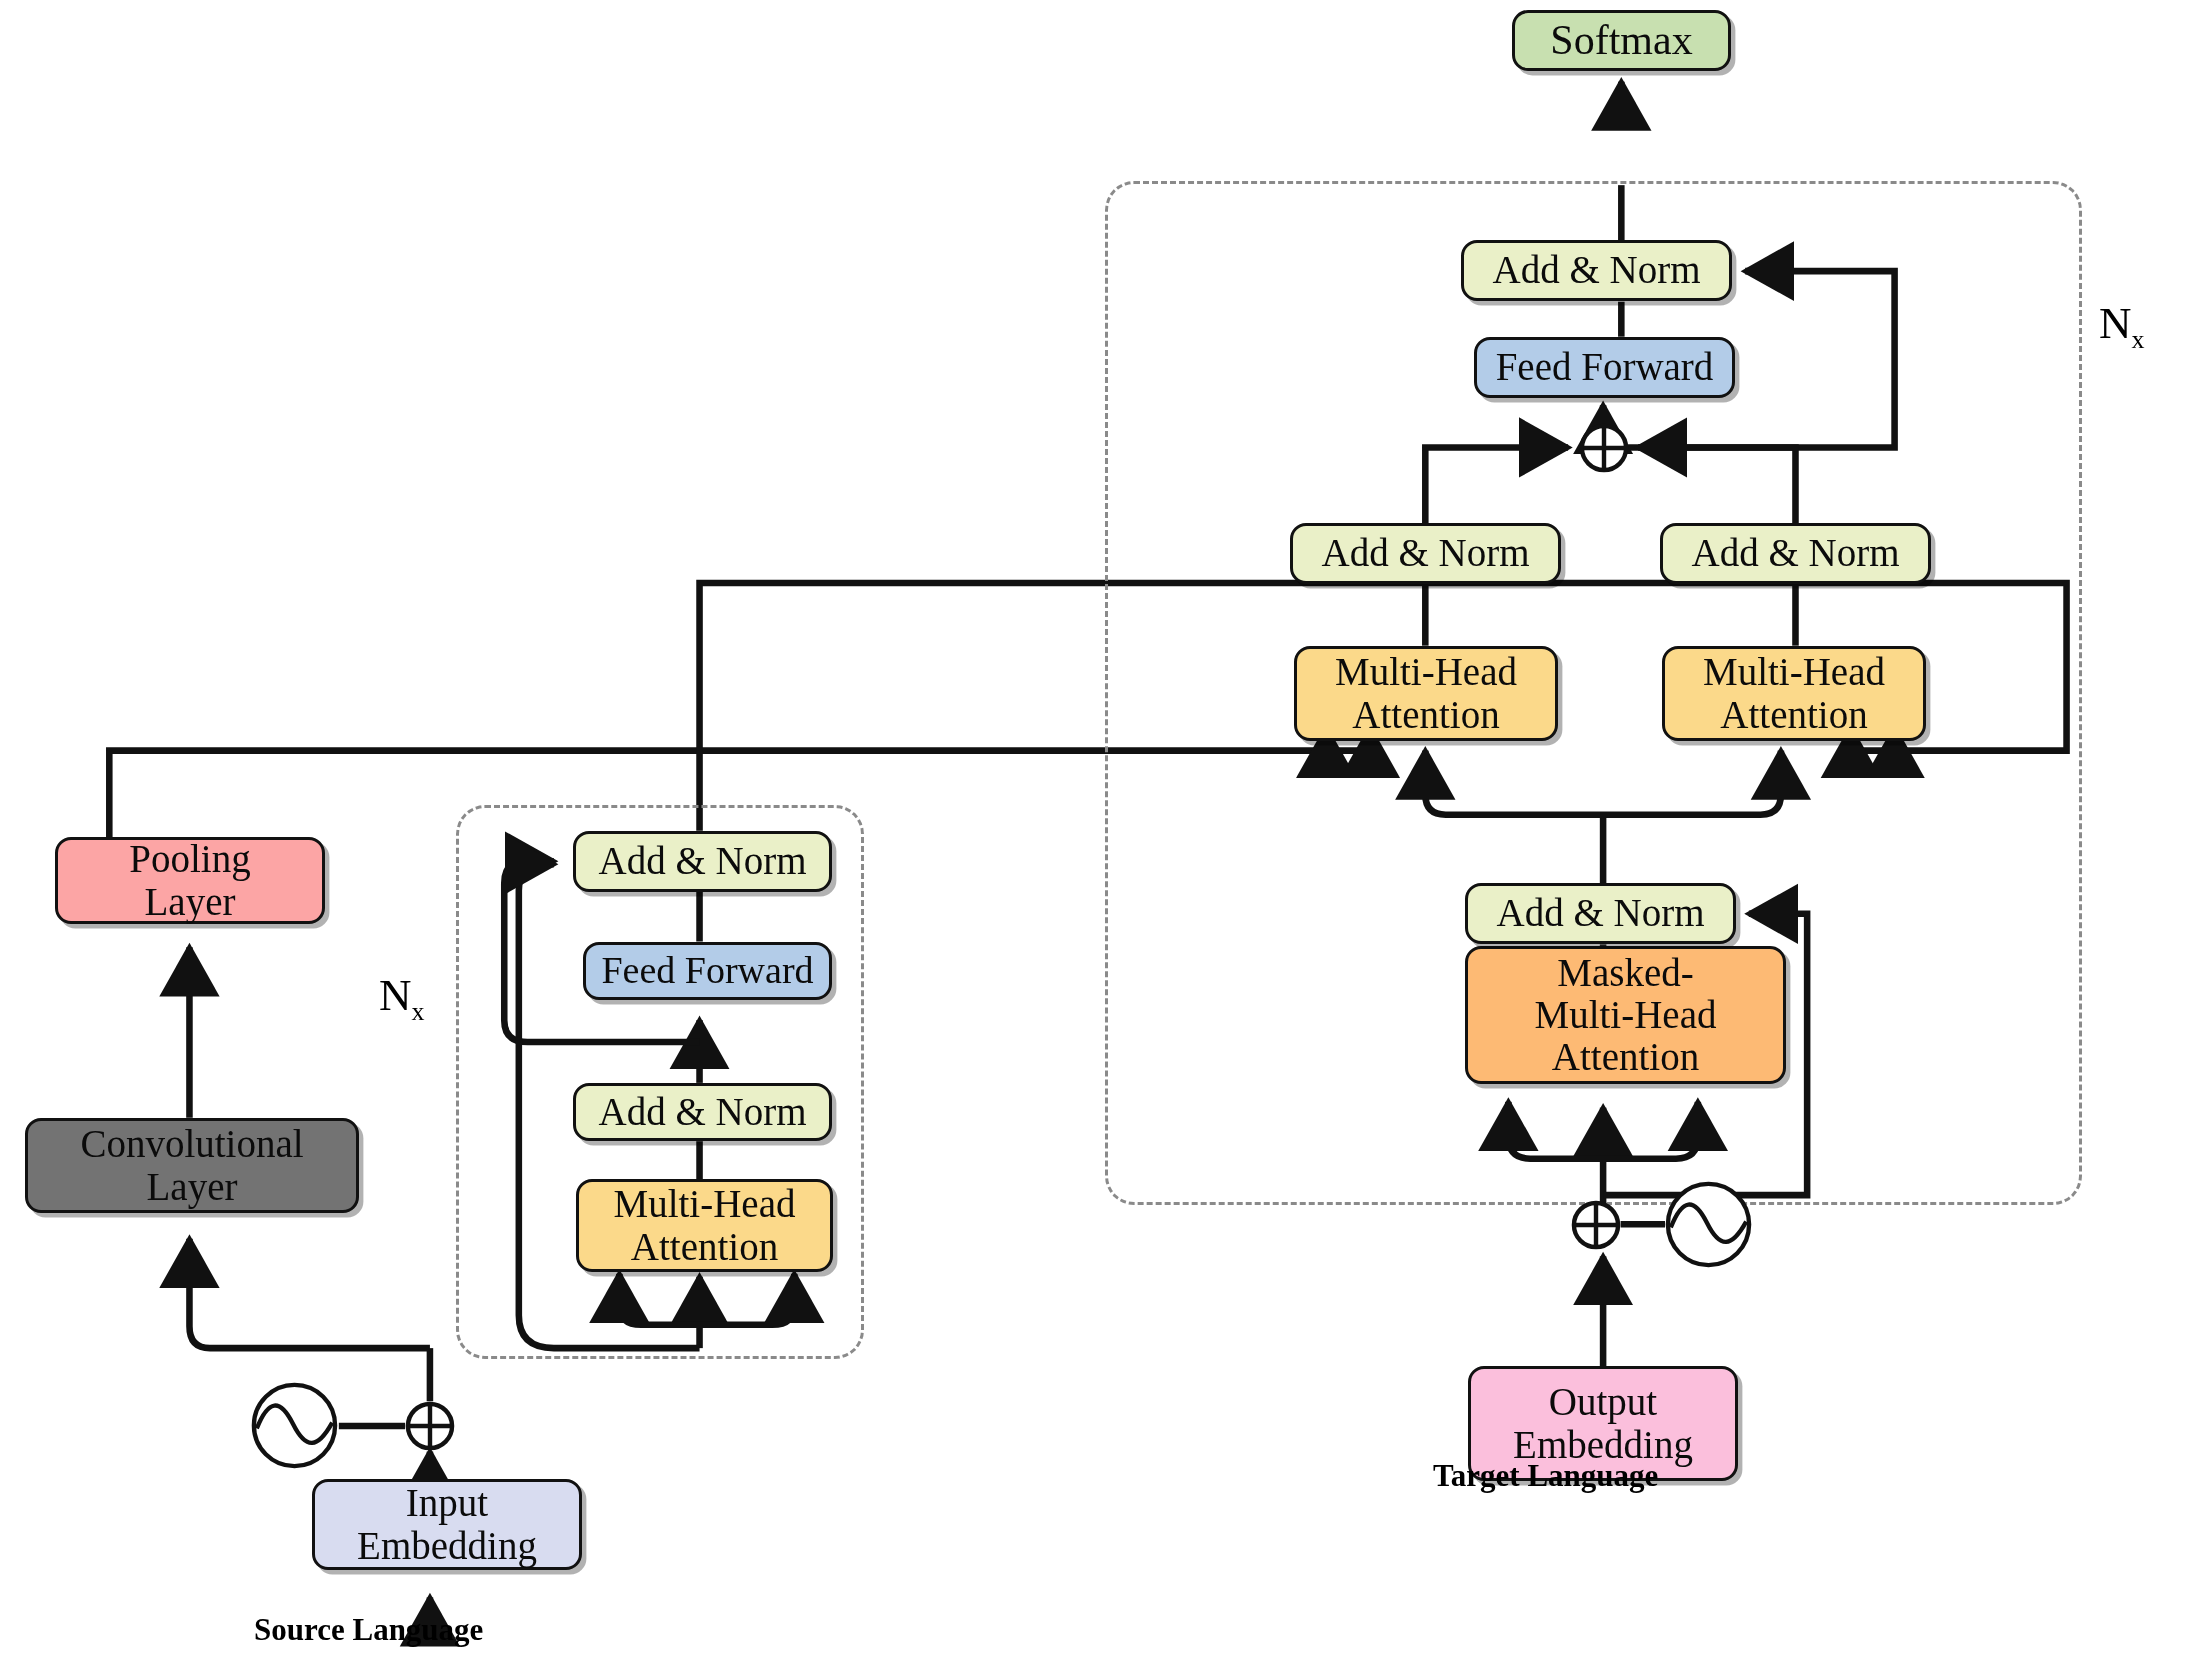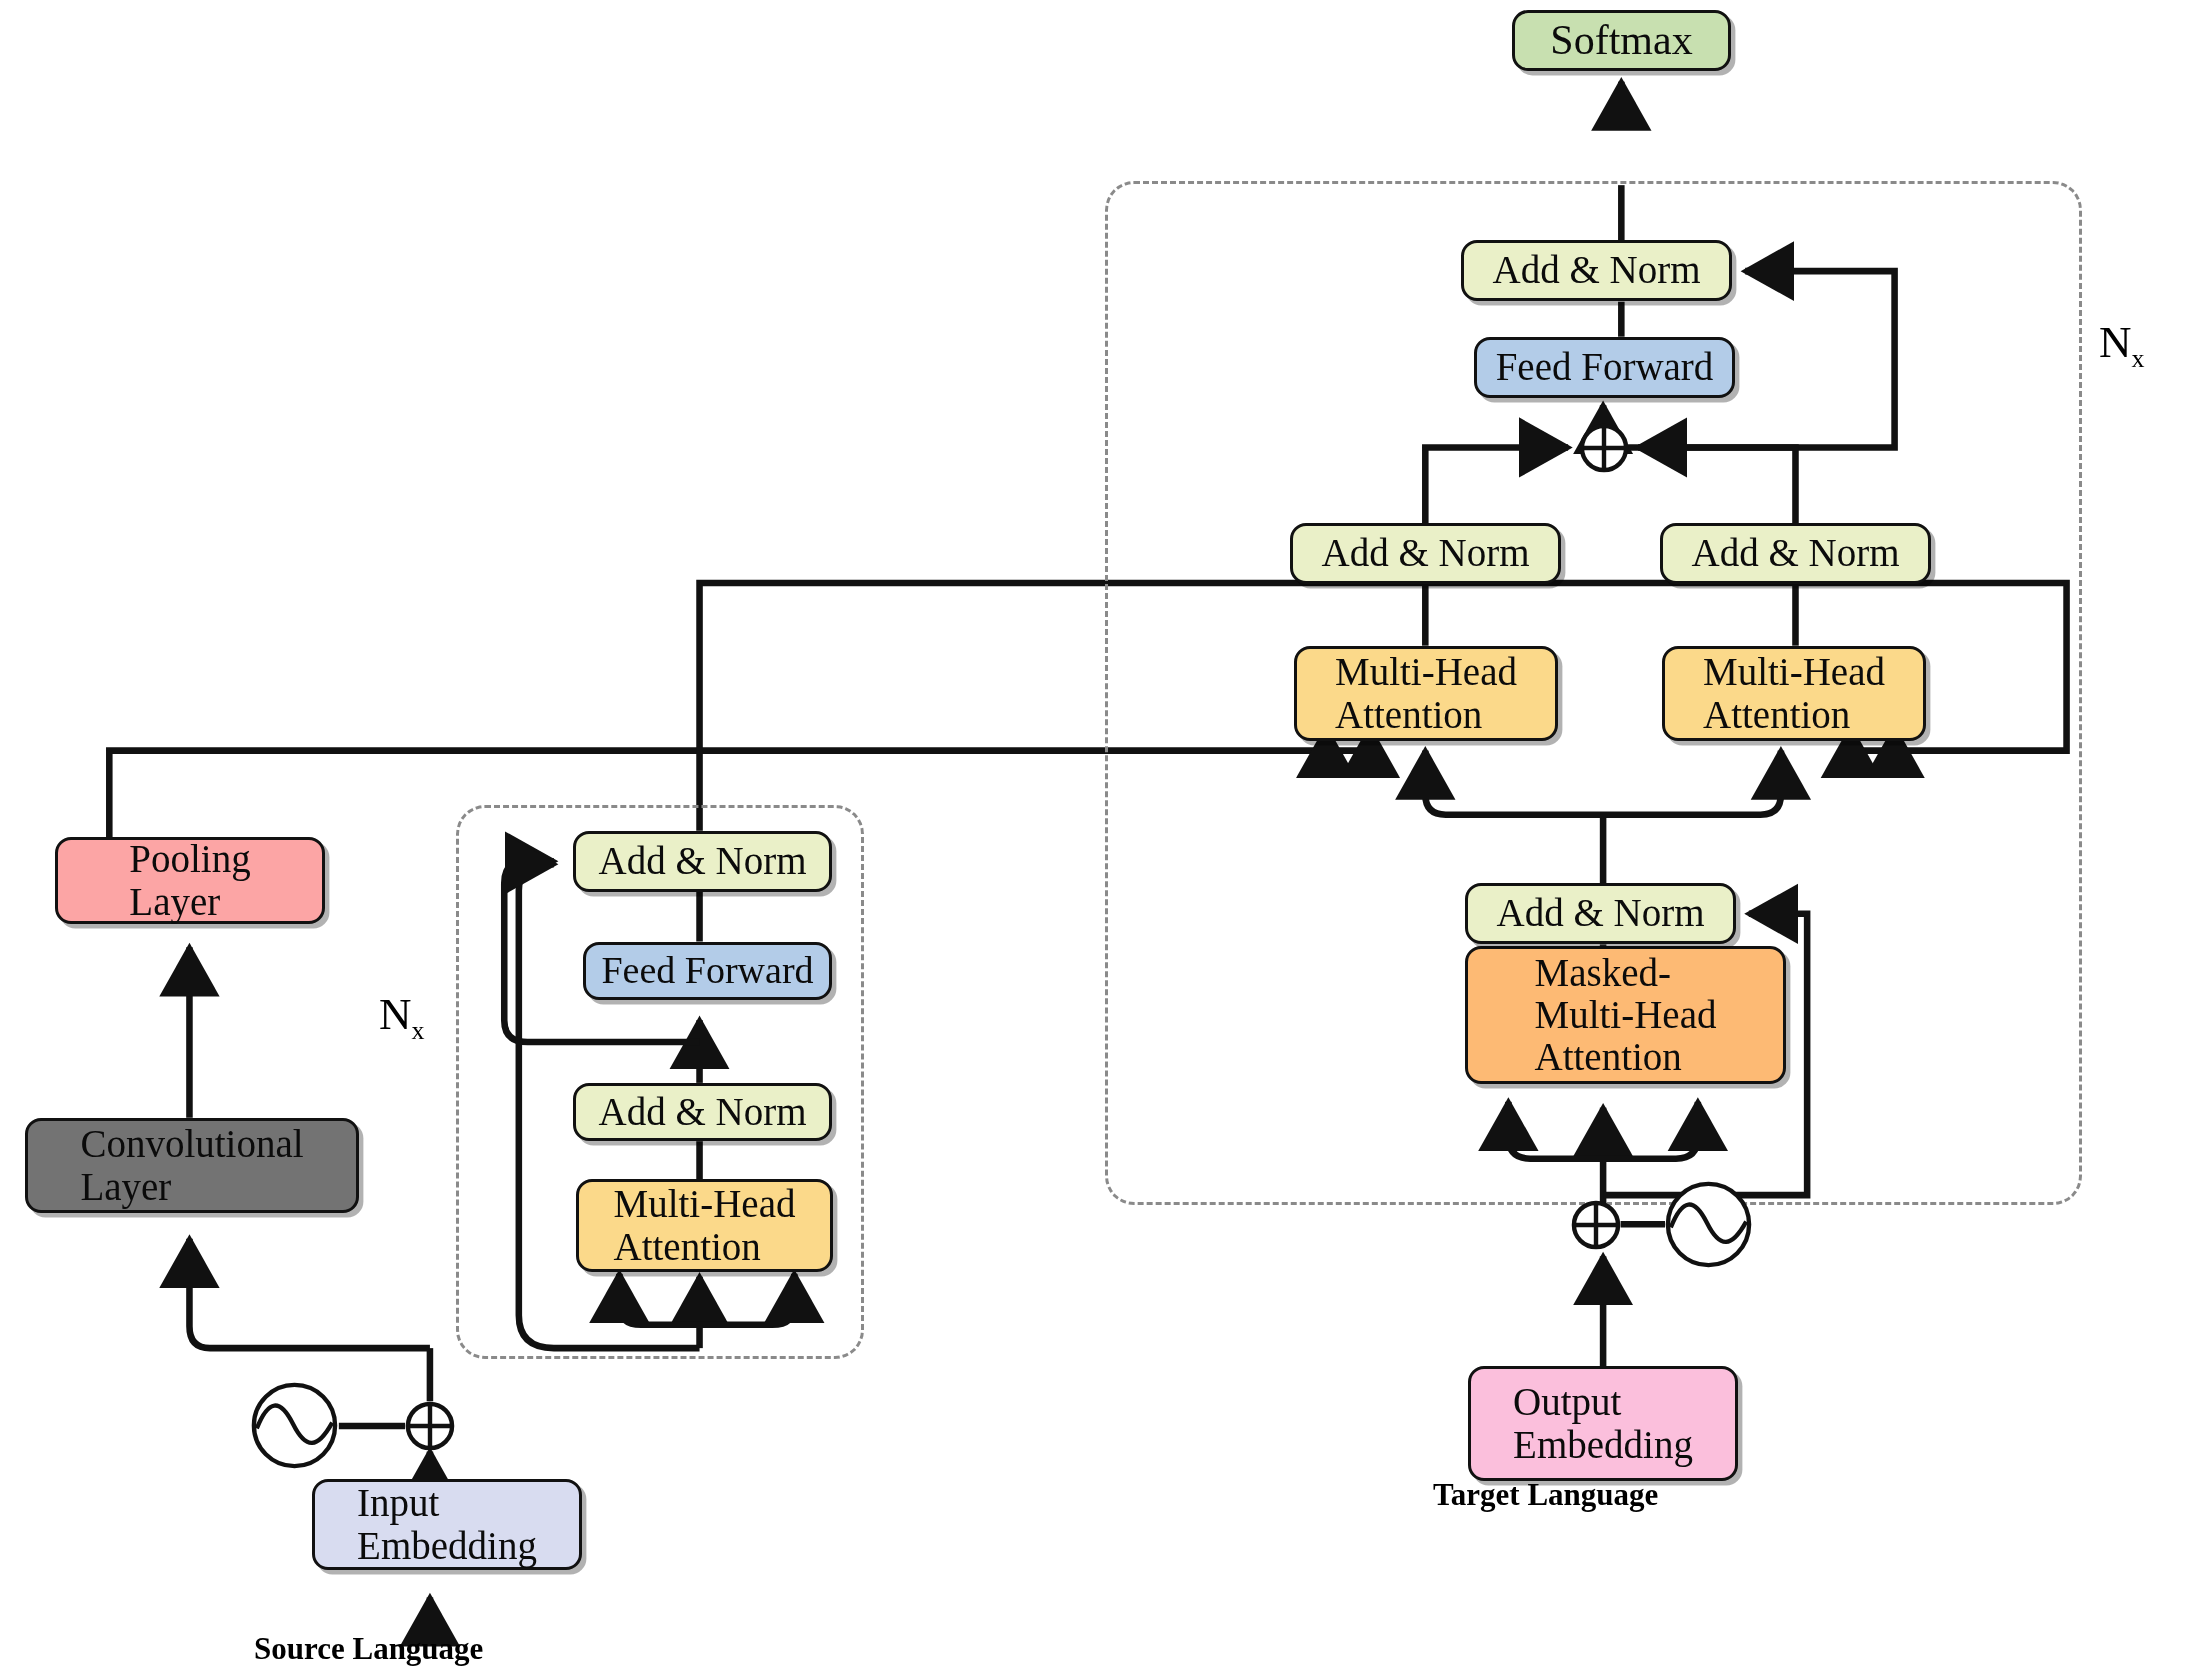--- a/index.html
+++ b/index.html
@@ -1,24 +1,24 @@
 <!DOCTYPE html>
 <html style="font-size:11.7px"><head>
 <meta charset="utf-8">
 <style>
   html,body{margin:0;padding:0;background:#ffffff;}
   body{font-family:"Liberation Serif", serif;}
   #root{position:relative;width:2205px;height:1679px;background:#ffffff;overflow:hidden;}
   #wires{position:absolute;left:0;top:0;width:2205px;height:1679px;}
   .node{position:absolute;box-sizing:border-box;border:3.6px solid #111111;border-radius:16px;
-        display:flex;align-items:center;justify-content:center;
+        display:flex;align-items:center;justify-content:center;text-align:center;
         font-family:"Liberation Serif", serif;color:#0b0b0b;line-height:1.08;
         box-shadow:4.4px 4.4px 0 rgba(0,0,0,0.30);}
   .node span{display:block;white-space:pre-line;}
-  .lbl{position:absolute;font-family:"Liberation Serif", serif;color:#000;margin-top:19px;}
+  .lbl{position:absolute;font-family:"Liberation Serif", serif;color:#000;}
   .nx{font-size:45px;}
   .nx sub{font-size:26px;}
   .caption{font-size:31px;font-weight:bold;}
   .dashbox{position:absolute;box-sizing:border-box;border:3.6px dashed #8a8a8a;border-radius:29px;}
 </style>
 </head>
 <body>
 
 <div id="root">
 

